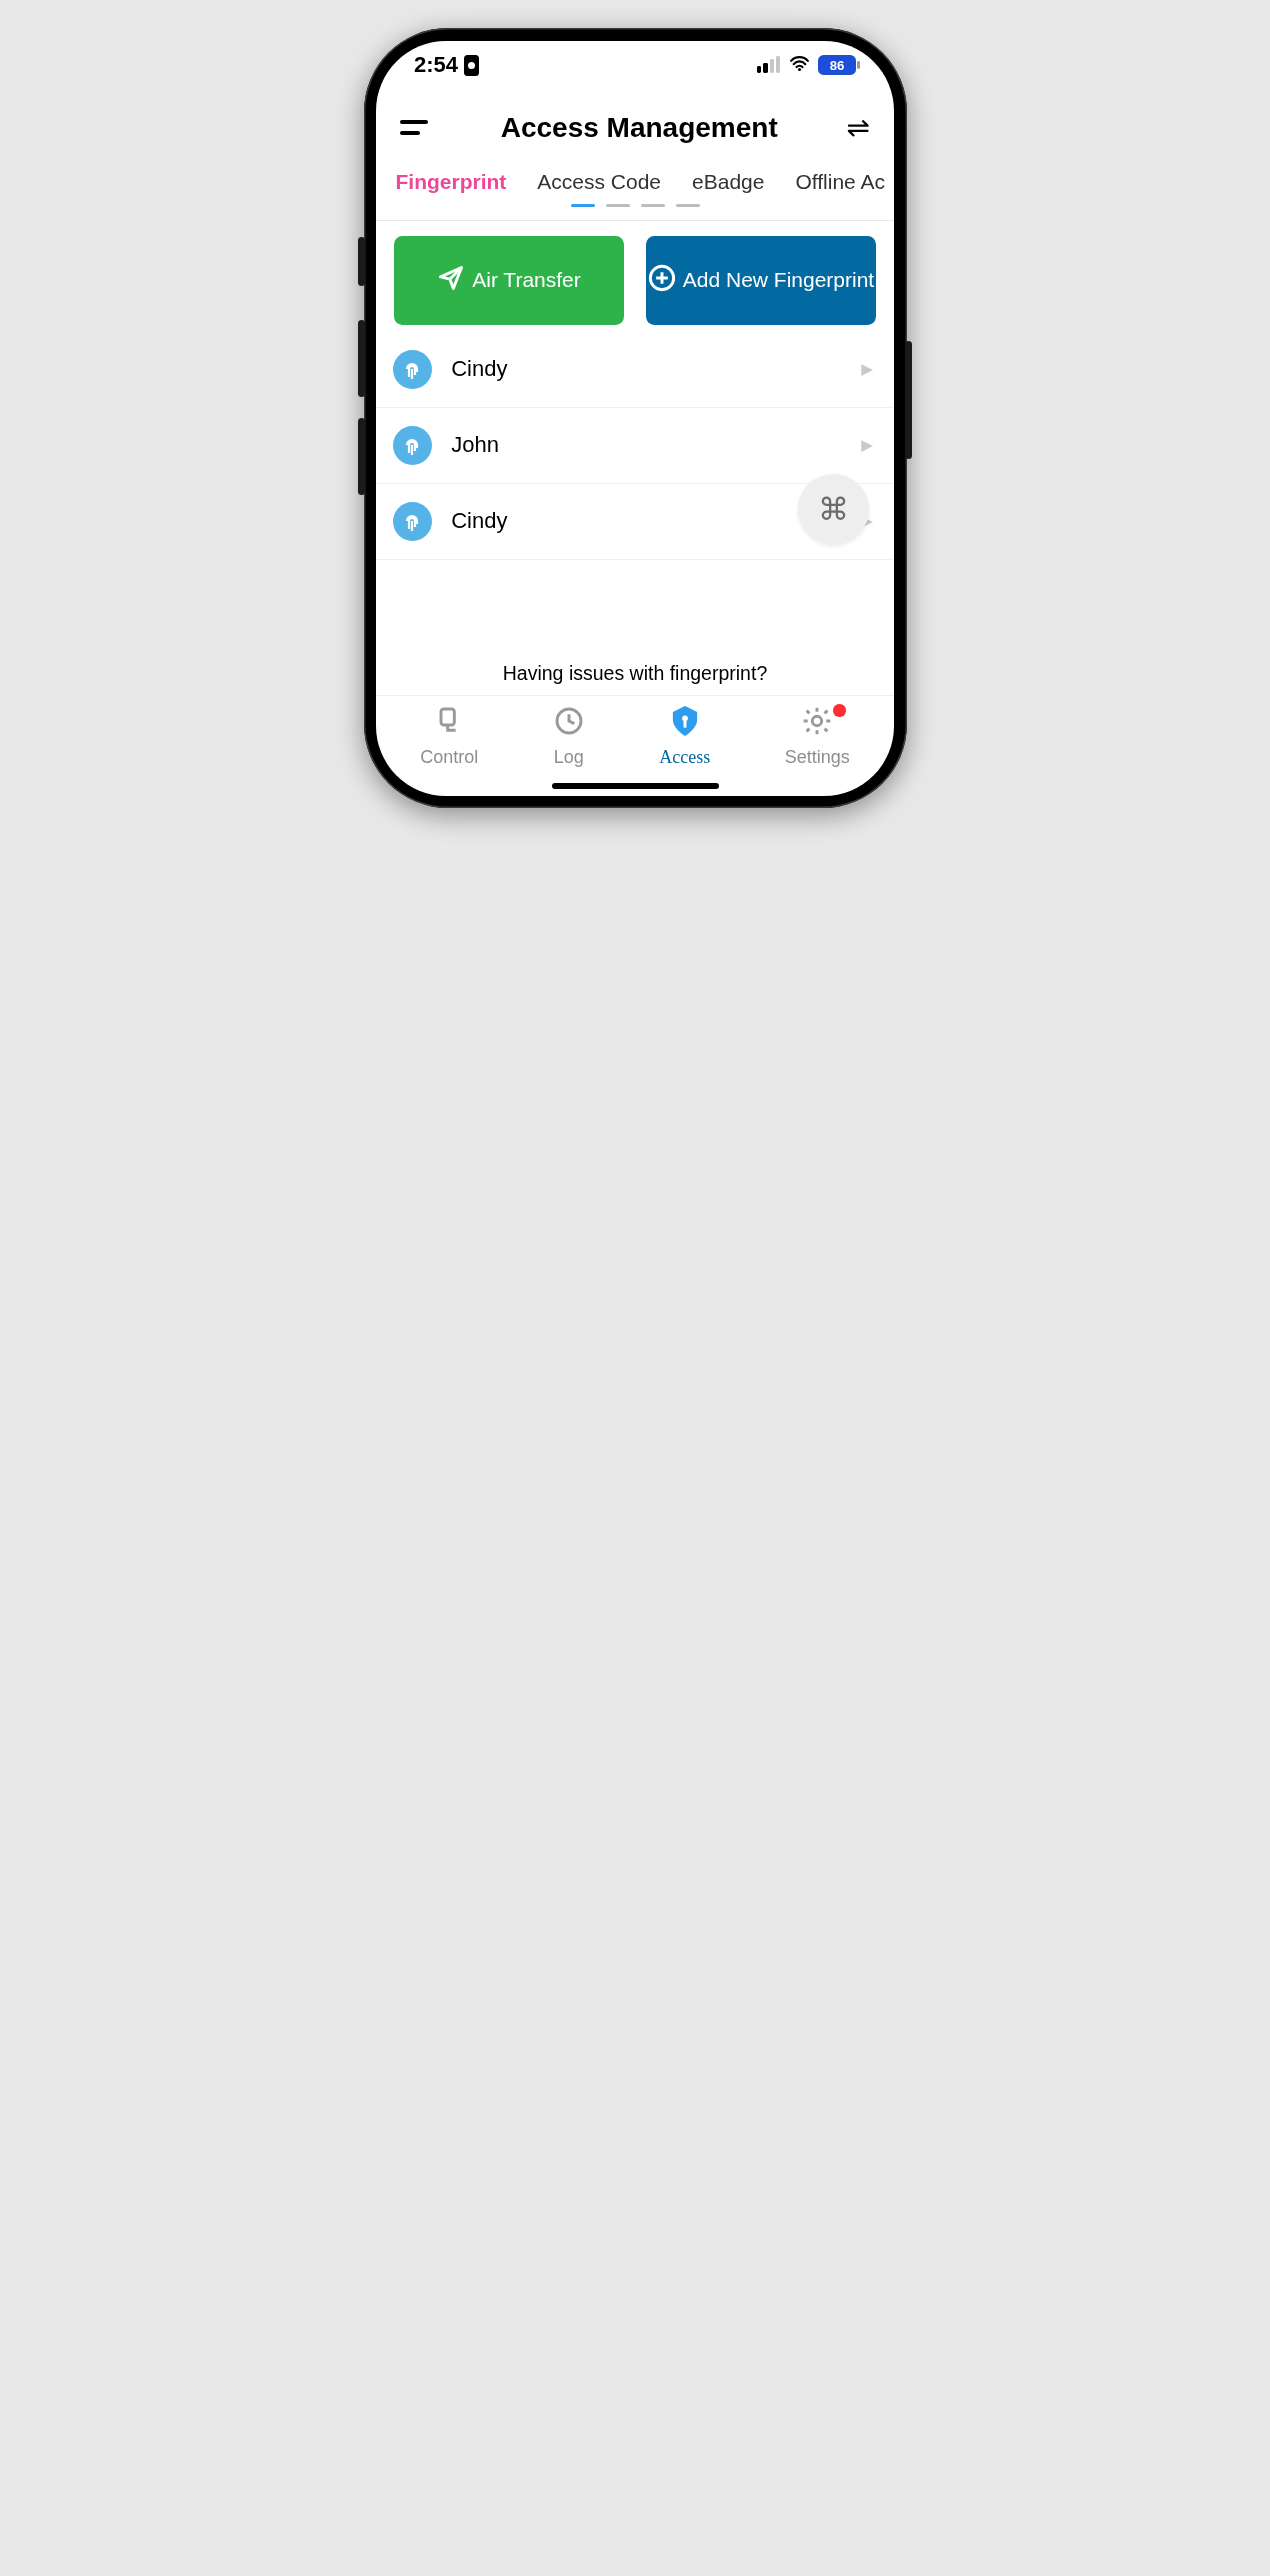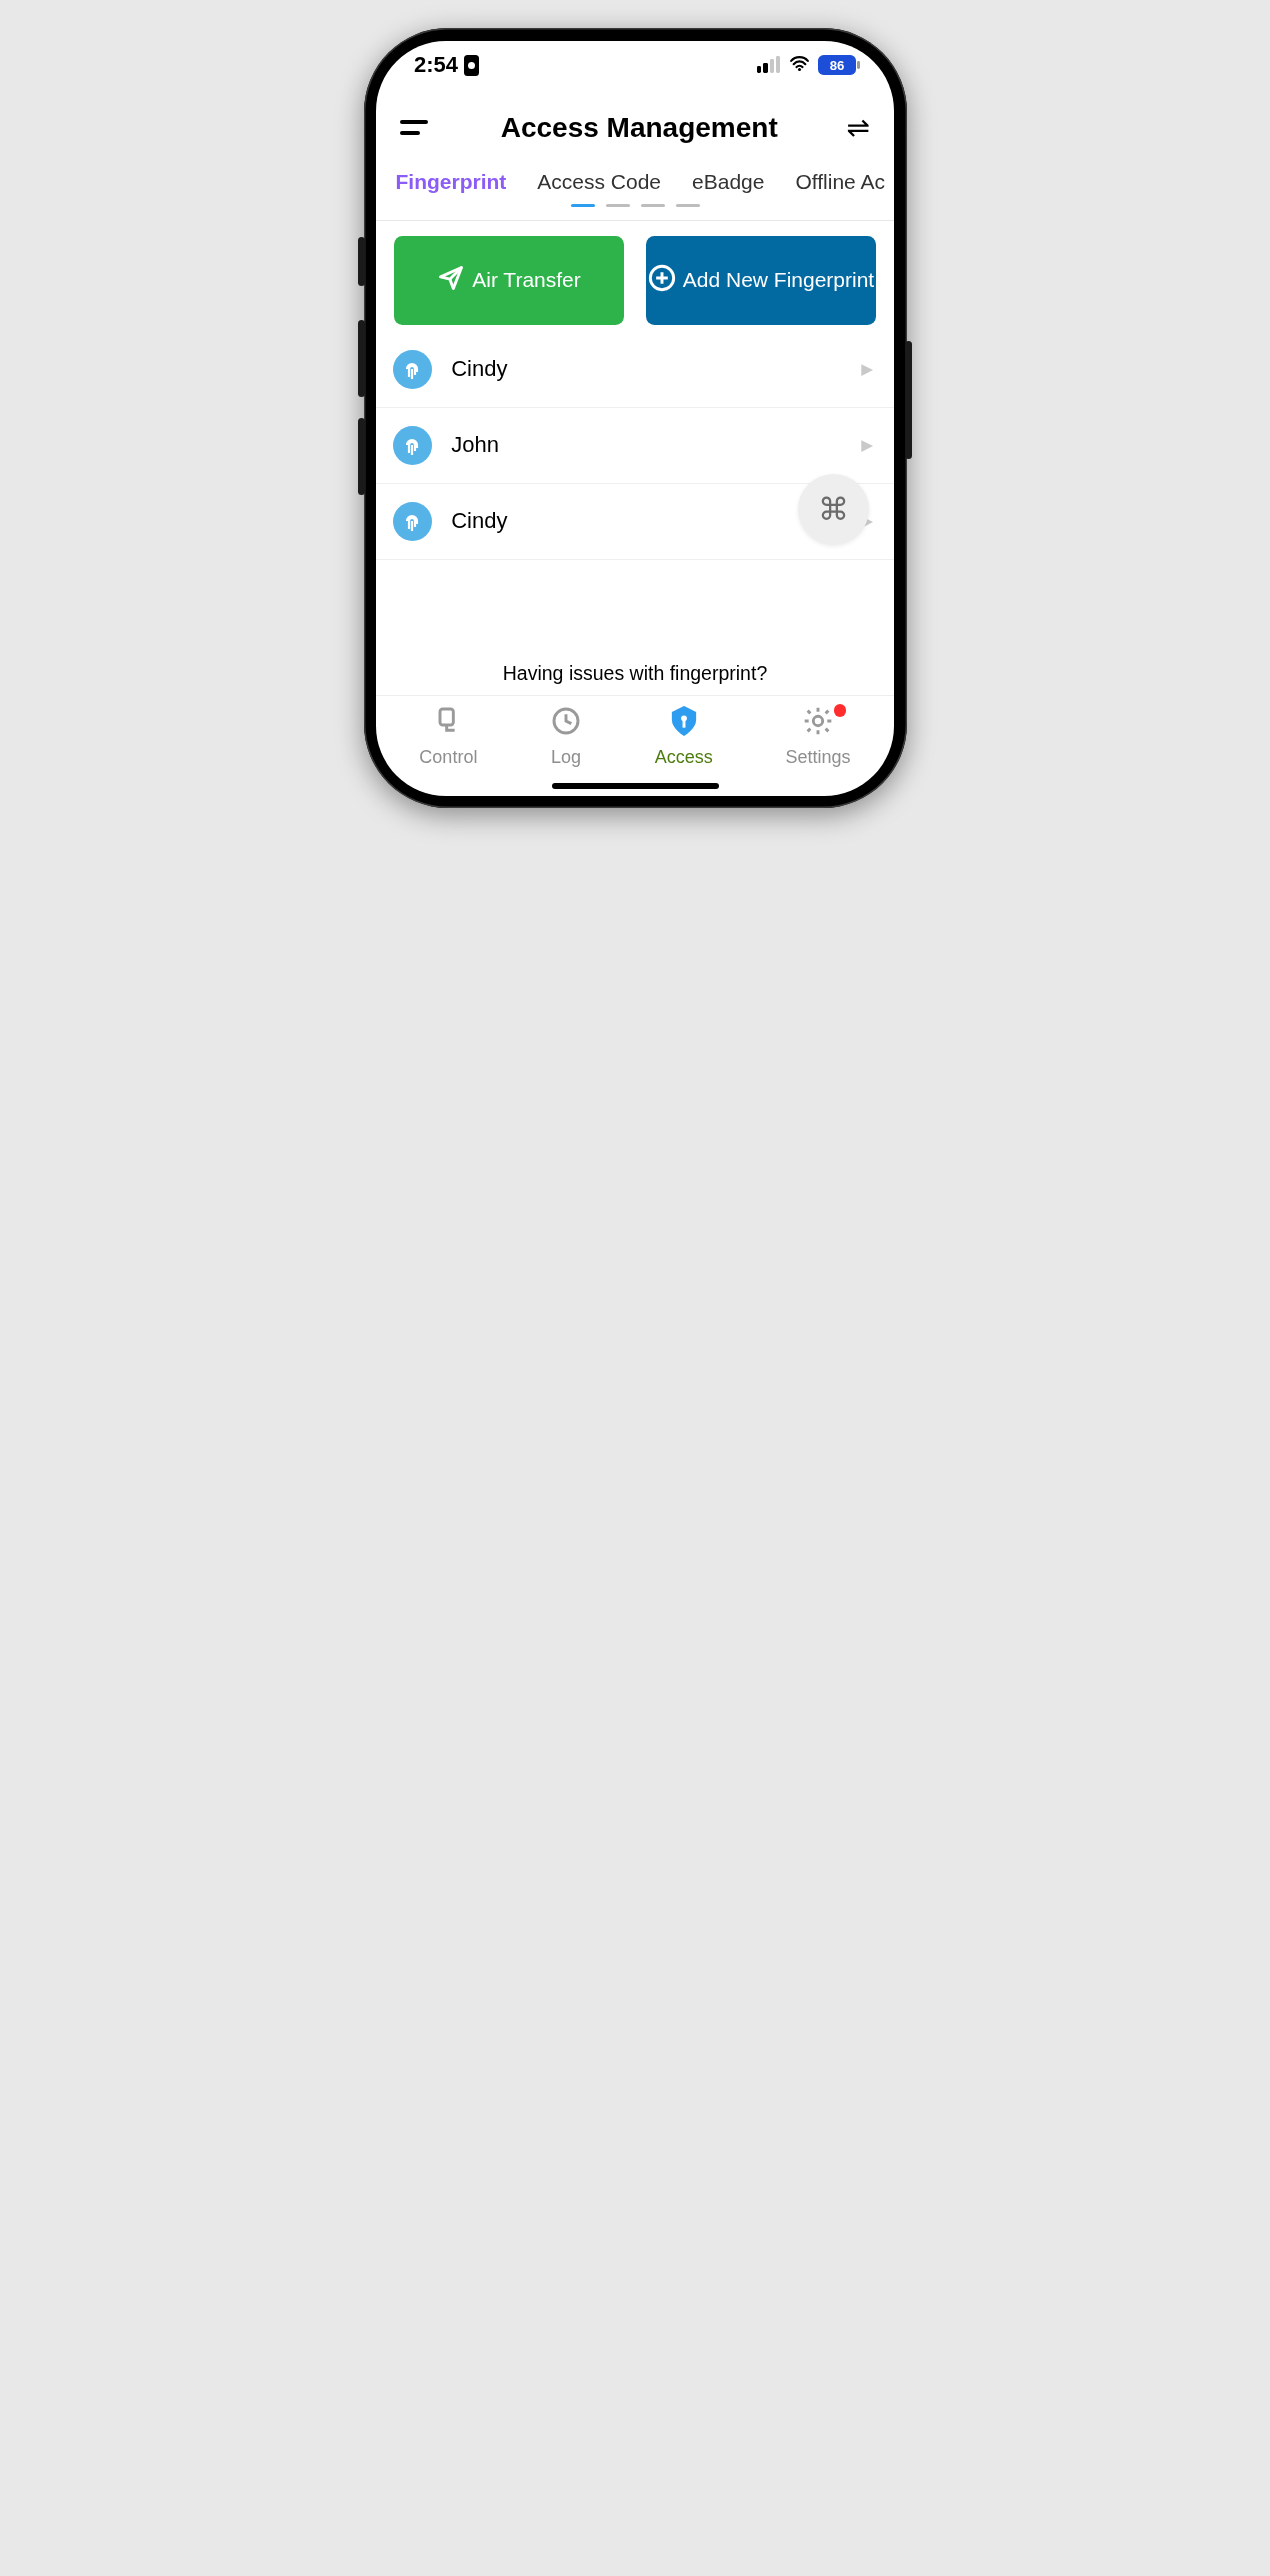--- a/index.html
+++ b/index.html
@@ -64,21 +64,21 @@
   .menu-btn { width:32px; height:32px; display:flex; flex-direction:column; justify-content:center; gap:7.7px; cursor:pointer;}
   .menu-btn span{ height:3.5px; background:#000; border-radius:2.1px;}
   .menu-btn span:nth-child(1){width:28px;}
   .menu-btn span:nth-child(2){width:19.5px;}
   .title { font-size:28px; font-weight:600; }
   .swap-btn { font-size:28px; cursor:pointer; }
 
   
   .tabs { display:flex; gap:31px; padding: 19.5px 19.5px 9.7px 19.5px; font-size:21px; font-weight:500; overflow:hidden; white-space:nowrap;}
   .tab { color:#333; cursor:pointer;}
-  .tab.active { color:#8b5cf6; font-weight:600;}
+  .tab.active { color:#ec4899; font-weight:600;}
   .tab-dashes { display:flex; gap:11px; justify-content:center; padding-bottom:12.5px;}
   .tab-dashes span{ width:24px; height:3.5px; background:#bdbdbd; border-radius:2.1px;}
   .tab-dashes span.active{ background:#2e9df0;}
   .divider{ height:0.7px; background:#e7e7e7;}
 
   
   .actions { display:flex; gap:22px; padding:15.3px 18px 7px 18px;}
   .action-btn{
     flex:1; height:89px; border-radius:8.4px; color:#fff;
     display:flex; flex-direction:row; align-items:center; justify-content:center;
@@ -114,21 +114,21 @@
 
   
   .help{ text-align:center; color:#000000; font-size:19.5px; padding:12.5px 0 9.7px; cursor:pointer;}
 
   
   .bottom-nav{
     display:flex; justify-content:space-around; align-items:flex-end;
     padding:9.7px 7px 5.6px; border-top:0.7px solid #eee;
   }
   .nav-item{ display:flex; flex-direction:column; align-items:center; gap:4.2px; color:#8e8e8e; font-size:18px; cursor:pointer; position:relative;}
-  .nav-item.active{ color:#4d7c0f;}
+  .nav-item.active{ color:#0369a1;font-family:Liberation Serif, serif;}
   .nav-item svg{ width:32px; height:32px; stroke:#9a9a9a; fill:none; stroke-width:2.2;}
   .nav-item.active svg{ stroke:#2e9df0; fill:#2e9df0;}
   .nav-dot{ position:absolute; top:-1.4px; right:4.2px; width:12.5px; height:12.5px; background:#ff2d2d; border-radius:50%;}
 
   .home-ind{ width:167px; height:5.6px; background:#000; border-radius:4.2px; margin:9.7px auto 7px;}
 </style>
 </head>
 <body>
 
 <div class="device">

